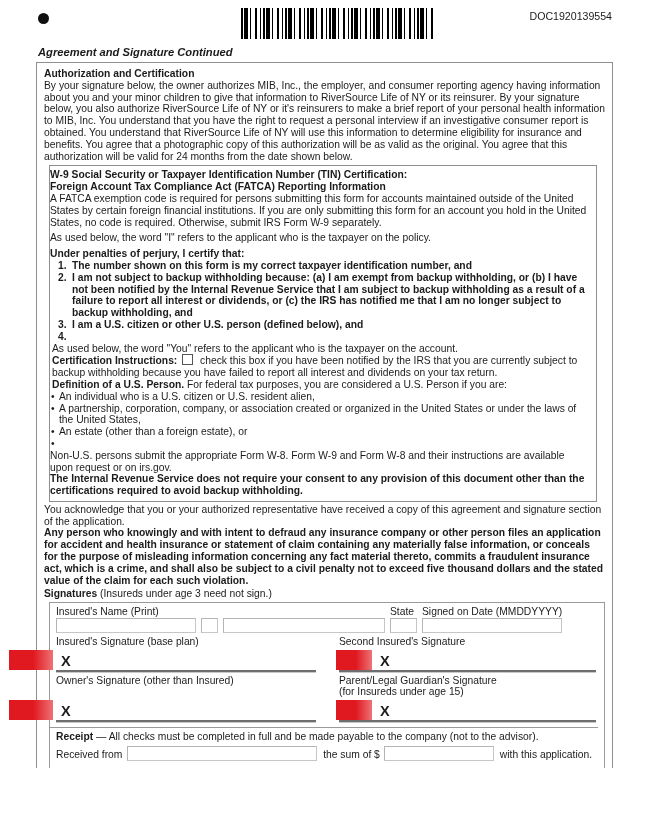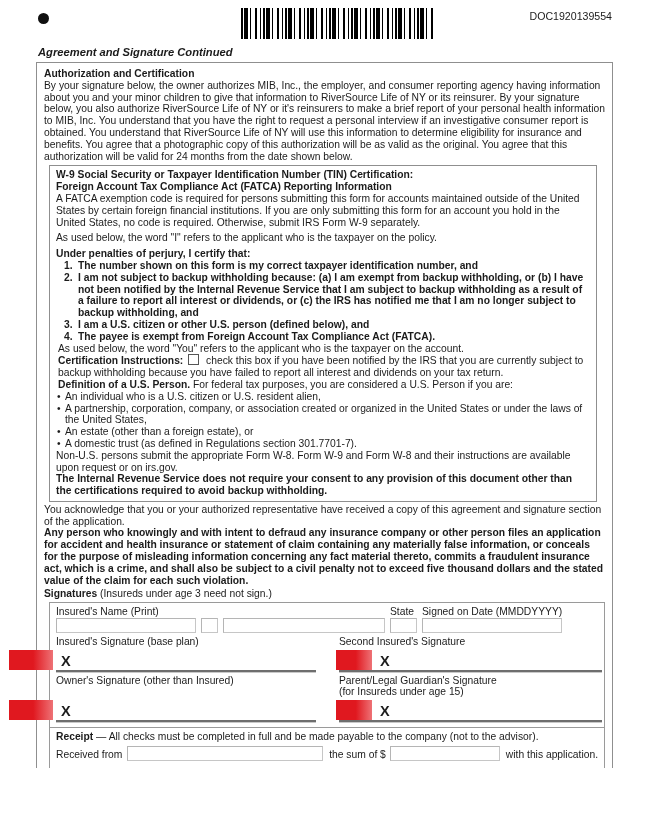--- a/index.html
+++ b/index.html
@@ -15,31 +15,31 @@
   .barcode { position:absolute; left:241px; top:8px; width:195px; height:31px;
     background:repeating-linear-gradient(90deg,#000 0 2px,#fff 2px 3px,#000 3px 7px,#fff 7px 9px,#000 9px 10px,#fff 10px 14px,#000 14px 16px,#fff 16px 19px,#000 19px 20px,#fff 20px 22px); }
   .docnum { position:absolute; right:37px; top:11px; font-size:10.6px; }
   .hdr-title { position:absolute; left:38px; top:47px; font-weight:bold; font-style:italic; font-size:11.2px; }
   
   .outer { margin:0 36px; border:1px solid #8f8f8f; padding:5px 7px 4px 7px; }
   .b { font-weight:bold; }
   p { margin:0; }
   .gap { height:4px; }
   
-  .w9box { border:1px solid #8f8f8f; margin:3px 8px 2px 5px; padding:3px 6px 4px 6px; }
+  .w9box { border:1px solid #8f8f8f; margin:3px 8px 2px 5px; padding:3px 6px 4px 0; }
   .numrow { display:flex; }
   .numrow .num { flex:none; width:14px; margin-left:8px; font-weight:bold; }
   .numrow .itxt { font-weight:bold; }
   .indent1 { margin-left:2px; }
   .chk { display:inline-block; width:9px; height:9px; border:1px solid #555; background:#fff; vertical-align:-1px; margin:0 4px 0 2px; }
   .brow { display:flex; }
   .brow .blt { flex:none; width:8px; margin-left:1px; }
   
   .sigheadline { margin-top:2px; }
-  .sigbox { border:1px solid #9a9a9a; margin:2px 0 0 5px; padding:3px 6px 0 6px; }
+  .sigbox { border:1px solid #9a9a9a; margin:2px 0 0 5px; padding:3px 12px 0 6px; }
   .namegrid { display:grid; grid-template-columns:140px 17px 162px 27px 140px 1fr; column-gap:5px; }
   .namegrid .lbl { white-space:nowrap; }
   .span3 { grid-column:1 / span 3; }
   .field { border:1px solid #c6c6c6; border-top-color:#b5b5b5; border-left-color:#b5b5b5; height:15px; background:#fff; box-sizing:border-box; width:100%; font:inherit; padding:0 3px; outline:none; }
   .sigcols { display:flex; margin-top:3px; }
   .col1 { width:260px; flex:none; margin-right:23px; }
   .col2 { flex:1; }
   .siglbl { min-height:12px; }
   .siglbl2 { min-height:23px; line-height:11.4px; }
   .xrow { position:relative; display:flex; align-items:flex-end; border-bottom:2px solid #6e6e6e; box-shadow:0 1px 0 #c9c9c9; height:21px; margin-top:1px; }
@@ -97,21 +97,20 @@
       <div class="numrow">
         <span class="num">2.</span>
         <span class="itxt">I am not subject to backup withholding because: (a) I am exempt from backup withholding, or (b) I have not been notified by the Internal Revenue Service that I am subject to backup withholding as a result of a failure to report all interest or dividends, or (c) the IRS has notified me that I am no longer subject to backup withholding, and</span>
       </div>
       <div class="numrow">
         <span class="num">3.</span>
         <span class="itxt">I am a U.S. citizen or other U.S. person (defined below), and</span>
       </div>
       <div class="numrow">
         <span class="num">4.</span>
-        <span class="itxt">The payee is exempt from Foreign Account Tax Compliance Act (FATCA).</span>
       </div>
 
       <p class="indent1">As used below, the word "You" refers to the applicant who is the taxpayer on the account.</p>
 
       <p class="indent1">
         <span class="b">Certification Instructions:</span>
         <span class="chk"></span>
         <span>check this box if you have been notified by the IRS that you are currently subject to backup withholding because you have failed to report all interest and dividends on your tax return.</span>
       </p>
 
@@ -128,21 +127,20 @@
       <div class="brow">
         <span class="blt">•</span>
         <span>A partnership, corporation, company, or association created or organized in the United States or under the laws of the United States,</span>
       </div>
       <div class="brow">
         <span class="blt">•</span>
         <span>An estate (other than a foreign estate), or</span>
       </div>
       <div class="brow">
         <span class="blt">•</span>
-        <span>A domestic trust (as defined in Regulations section 301.7701-7).</span>
       </div>
 
       <p>Non-U.S. persons submit the appropriate Form W-8. Form W-9 and Form W-8 and their instructions are available upon request or on irs.gov.</p>
       <p class="b">The Internal Revenue Service does not require your consent to any provision of this document other than the certifications required to avoid backup withholding.</p>
     </div>
 
     <p>You acknowledge that you or your authorized representative have received a copy of this agreement and signature section of the application.</p>
     <p class="b">Any person who knowingly and with intent to defraud any insurance company or other person files an application for accident and health insurance or statement of claim containing any materially false information, or conceals for the purpose of misleading information concerning any fact material thereto, commits a fraudulent insurance act, which is a crime, and shall also be subject to a civil penalty not to exceed five thousand dollars and the stated value of the claim for each such violation.</p>
 
     <p class="sigheadline">

